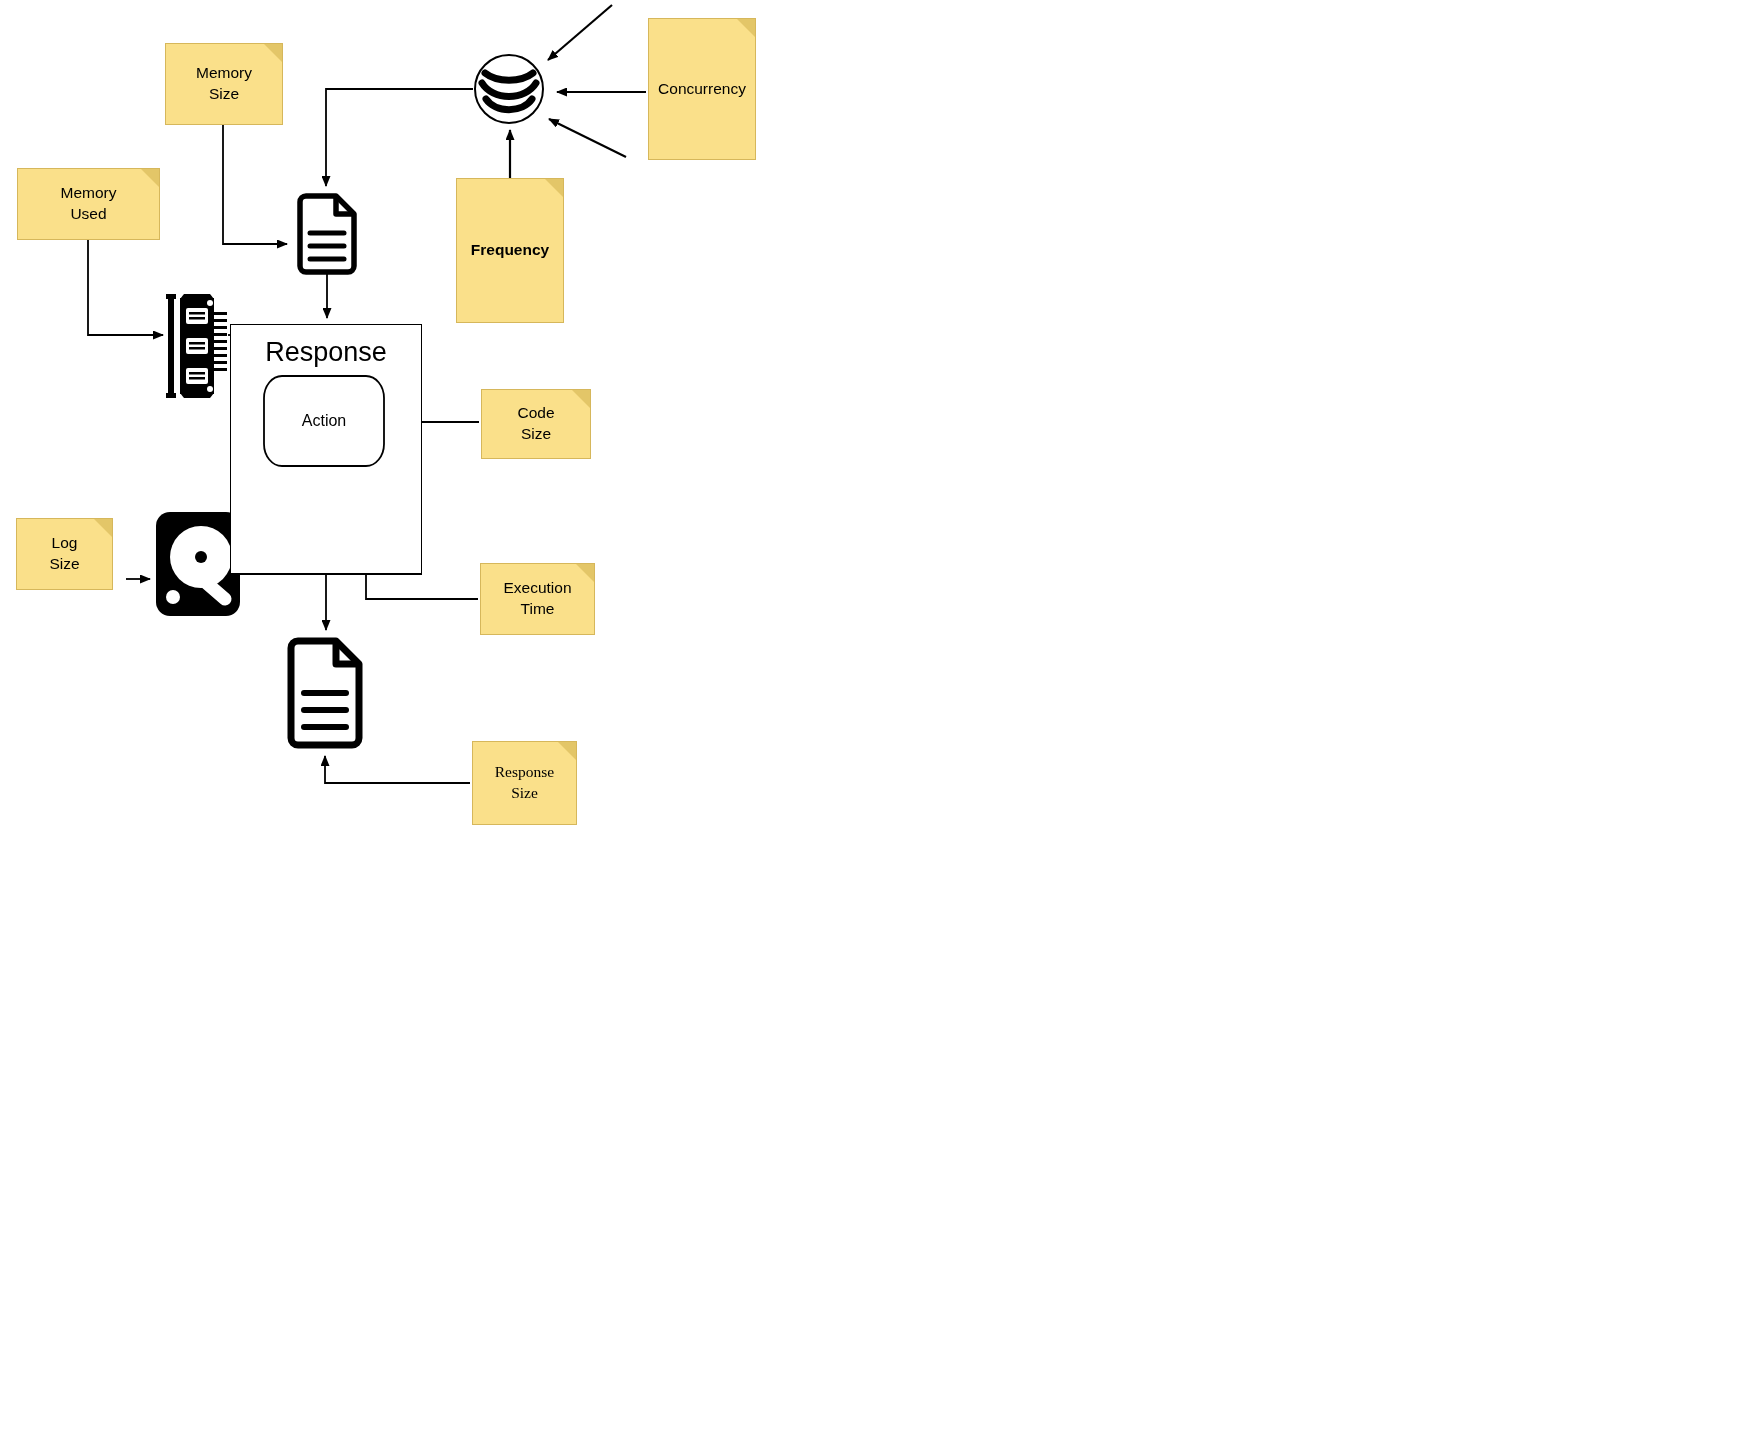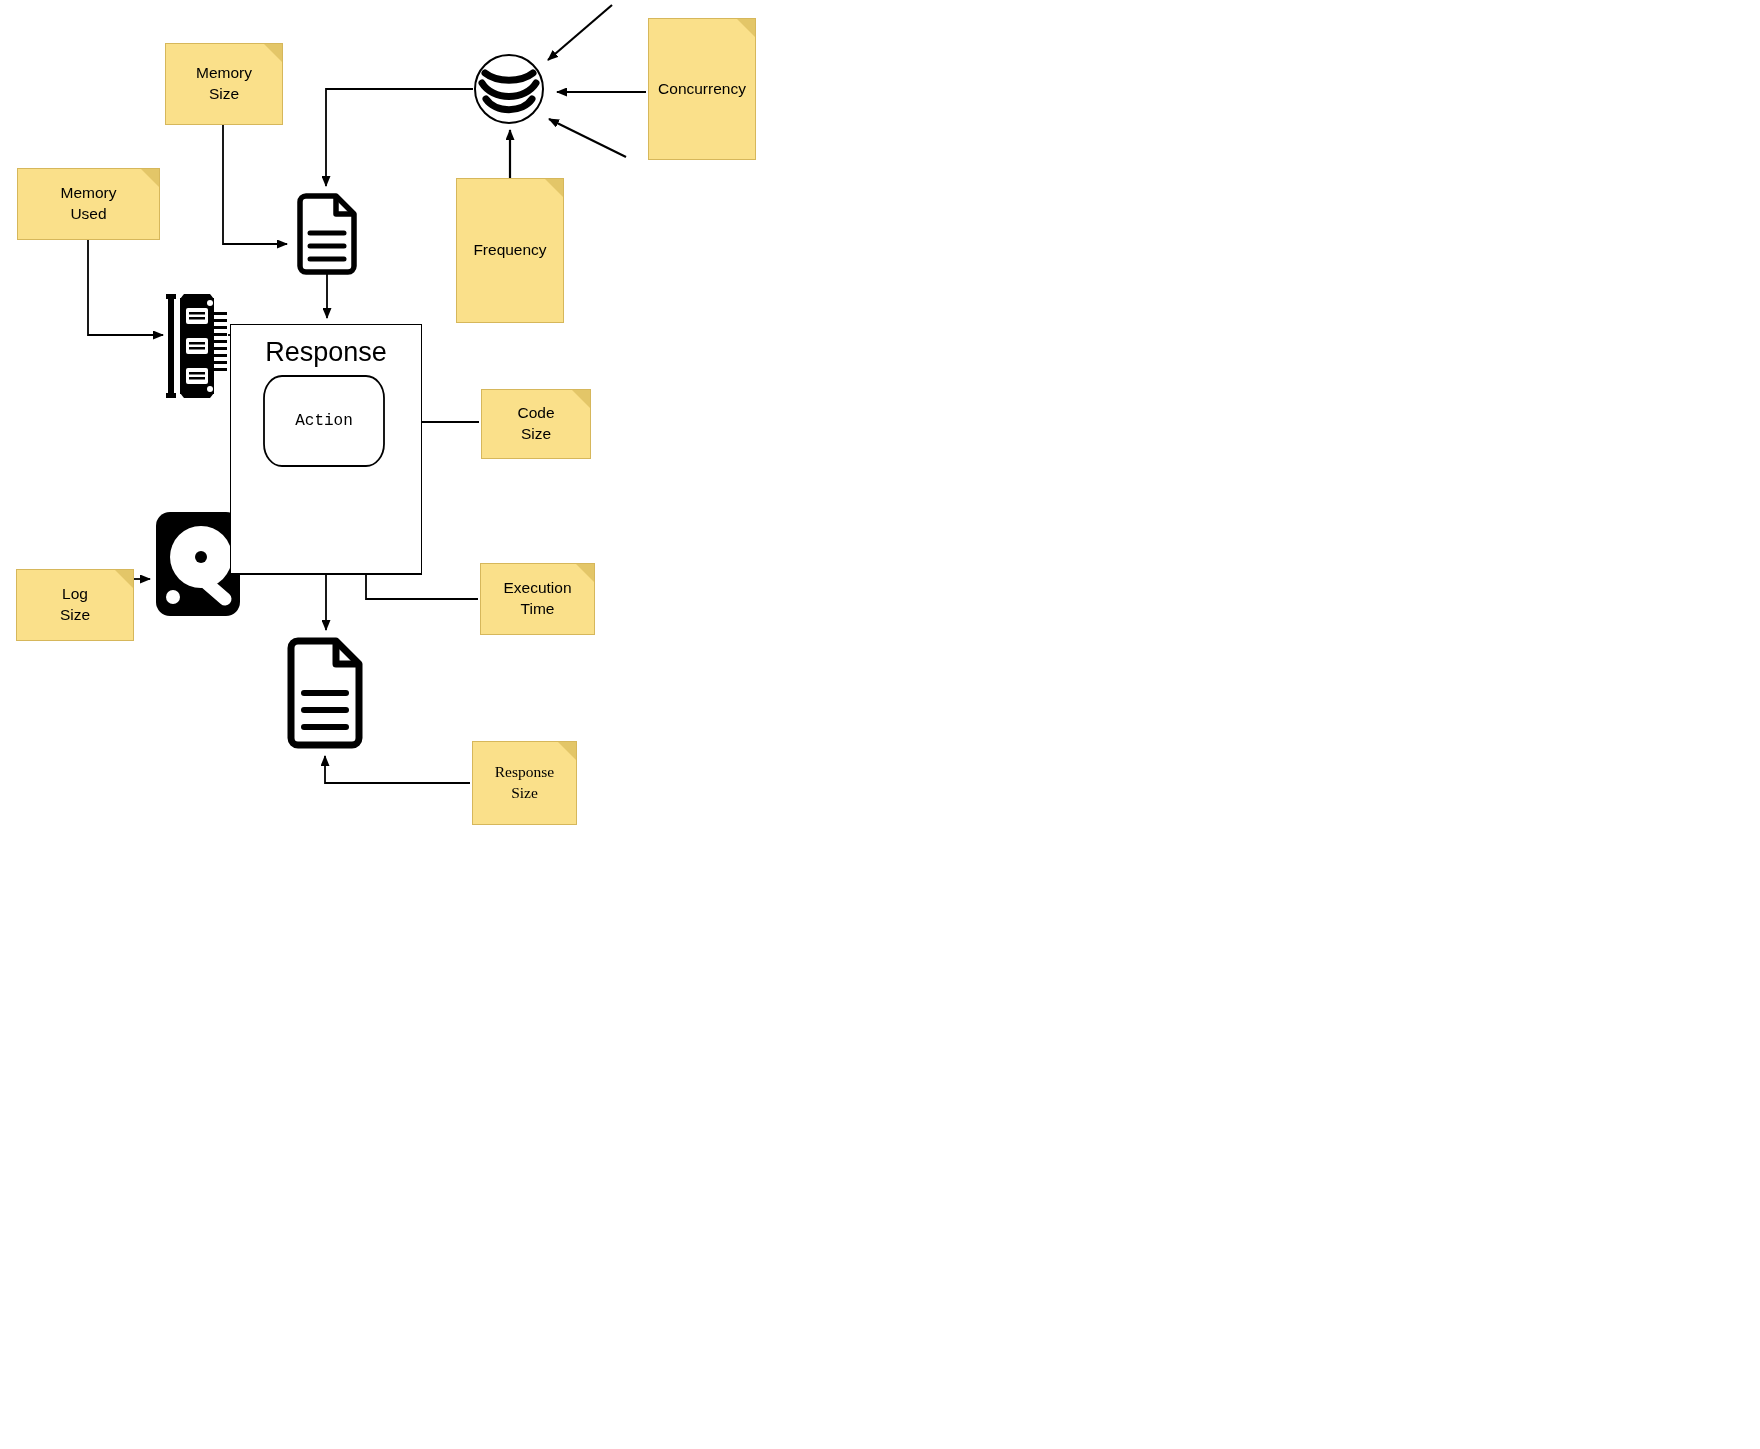--- a/index.html
+++ b/index.html
@@ -69,21 +69,20 @@
     width: 100%;
     text-align: center;
     top: 12px;
     font-size: 27px;
     color: #000000;
     user-select: none;
   }
   
   .action-shape {
     position: absolute;
-    font-family: Liberation Mono, monospace;
   }
   .action-label {
     position: absolute;
     width: 100%;
     text-align: center;
     font-size: 16px;
     color: #000000;
     user-select: none;
   }
   .icon-wrap {
@@ -268,30 +267,30 @@
 
   <div class="note" style="left:17px; top:168px; width:143px; height:72px;">
     <span class="note-text">Memory
 Used</span>
   </div>
 
   <div class="note" style="left:648px; top:18px; width:108px; height:142px;">
     <span class="note-text">Concurrency</span>
   </div>
 
-  <div class="note" style="left:456px; top:178px; width:108px; height:145px;">
+  <div class="note" style="left:456px; top:178px; width:108px; height:145px;font-weight:bold;">
     <span class="note-text">Frequency</span>
   </div>
 
   <div class="note" style="left:481px; top:389px; width:110px; height:70px;">
     <span class="note-text">Code
 Size</span>
   </div>
 
-  <div class="note" style="left:16px; top:569px; width:118px; height:72px;">
+  <div class="note" style="left:16px; top:518px; width:97px; height:72px;">
     <span class="note-text">Log
 Size</span>
   </div>
 
   <div class="note" style="left:480px; top:563px; width:115px; height:72px;">
     <span class="note-text">Execution
 Time</span>
   </div>
 
   <div class="note" style="left:472px; top:741px; width:105px; height:84px;font-family:Liberation Serif, serif;">

